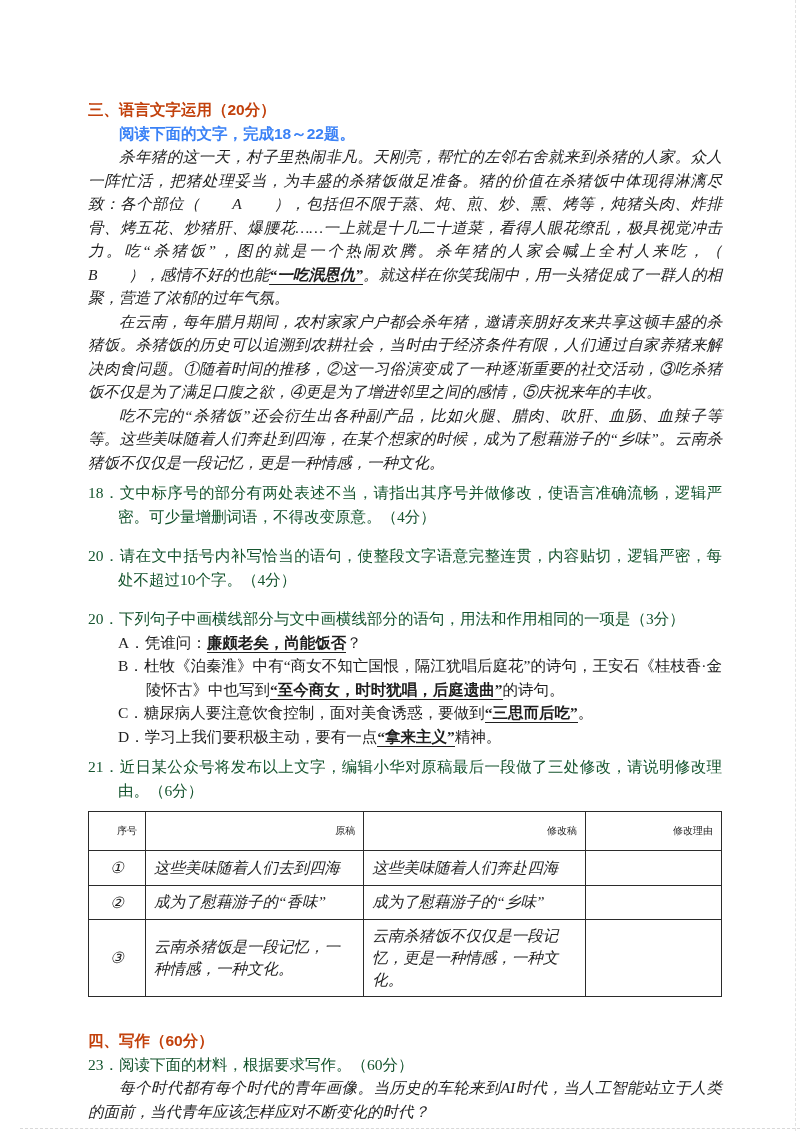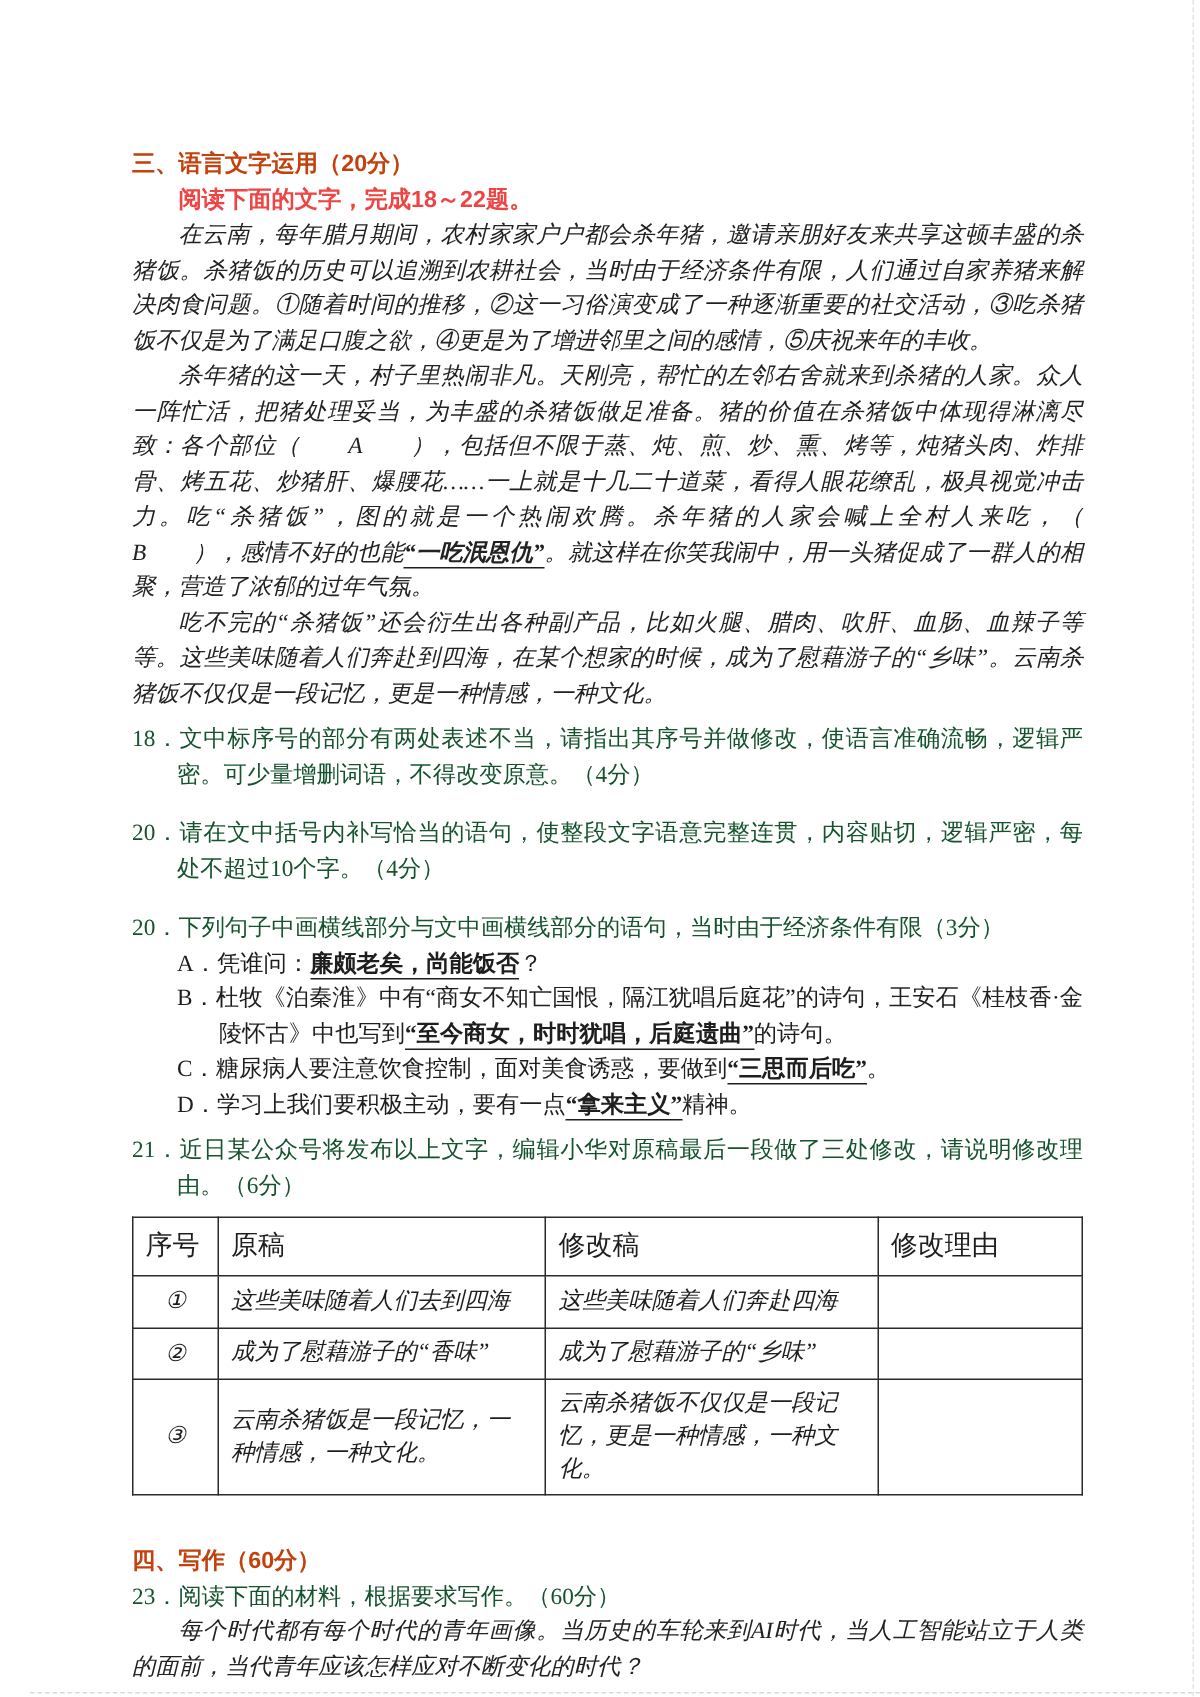--- a/index.html
+++ b/index.html
@@ -36,21 +36,21 @@
     border-left: 1px dashed #e3e3e3;
     width: 0;
   }
   .sec-heading {
     font-weight: bold;
     color: #c2410c;
     font-family: "Liberation Sans", "DejaVu Sans", sans-serif;
   }
   .sub-heading {
     font-weight: bold;
-    color: #ef4444;
+    color: #3b82f6;
     text-indent: 2em;
     font-family: "Liberation Sans", "DejaVu Sans", sans-serif;
   }
   p { margin: 0; }
   .passage {
     text-align: justify;
     text-indent: 2em;
     font-style: italic;      
     color: #222;
   }
@@ -79,23 +79,23 @@
     margin: 9px 0 13px 0;
     table-layout: fixed;
   }
   table.revision th, table.revision td {
     border: 1.4px solid #2b2b2b;
     padding: 5px 8px;
     vertical-align: middle;
   }
   table.revision th {
     font-weight: normal;
-    text-align: left;
+    text-align: right;
     height: 28px;
-    font-size: 18px;
+    font-size: 10px;
   }
   table.revision td.no-cell { text-align: center; font-style: italic; }
   table.revision td.text-cell {
     text-align: left;
     font-style: italic;
     line-height: 22px;
   }
   .col-no { width: 9%; }
   .col-orig { width: 34.5%; }
   .col-rev { width: 35%; }
@@ -109,31 +109,31 @@
   }
 </style>
 </head>
 <body>
 
 <div class="page">
 
   <div class="sec-heading">三、语言文字运用（20分）</div>
   <div class="sub-heading">阅读下面的文字，完成18～22题。</div>
 
+  <p class="passage"><span>杀年猪的这一天，村子里热闹非凡。天刚亮，帮忙的左邻右舍就来到杀猪的人家。众人一阵忙活，把猪处理妥当，为丰盛的杀猪饭做足准备。猪的价值在杀猪饭中体现得淋漓尽致：各个部位（　　A　　），包括但不限于蒸、炖、煎、炒、熏、烤等，炖猪头肉、炸排骨、烤五花、炒猪肝、爆腰花……一上就是十几二十道菜，看得人眼花缭乱，极具视觉冲击力。吃“杀猪饭”，图的就是一个热闹欢腾。杀年猪的人家会喊上全村人来吃，（　　B　　），感情不好的也能</span><span class="ul-seg">“一吃泯恩仇”</span><span>。就这样在你笑我闹中，用一头猪促成了一群人的相聚，营造了浓郁的过年气氛。</span></p>
+
   <p class="passage">在云南，每年腊月期间，农村家家户户都会杀年猪，邀请亲朋好友来共享这顿丰盛的杀猪饭。杀猪饭的历史可以追溯到农耕社会，当时由于经济条件有限，人们通过自家养猪来解决肉食问题。①随着时间的推移，②这一习俗演变成了一种逐渐重要的社交活动，③吃杀猪饭不仅是为了满足口腹之欲，④更是为了增进邻里之间的感情，⑤庆祝来年的丰收。</p>
-
-  <p class="passage"><span>杀年猪的这一天，村子里热闹非凡。天刚亮，帮忙的左邻右舍就来到杀猪的人家。众人一阵忙活，把猪处理妥当，为丰盛的杀猪饭做足准备。猪的价值在杀猪饭中体现得淋漓尽致：各个部位（　　A　　），包括但不限于蒸、炖、煎、炒、熏、烤等，炖猪头肉、炸排骨、烤五花、炒猪肝、爆腰花……一上就是十几二十道菜，看得人眼花缭乱，极具视觉冲击力。吃“杀猪饭”，图的就是一个热闹欢腾。杀年猪的人家会喊上全村人来吃，（　　B　　），感情不好的也能</span><span class="ul-seg">“一吃泯恩仇”</span><span>。就这样在你笑我闹中，用一头猪促成了一群人的相聚，营造了浓郁的过年气氛。</span></p>
 
   <p class="passage">吃不完的“杀猪饭”还会衍生出各种副产品，比如火腿、腊肉、吹肝、血肠、血辣子等等。这些美味随着人们奔赴到四海，在某个想家的时候，成为了慰藉游子的“乡味”。云南杀猪饭不仅仅是一段记忆，更是一种情感，一种文化。</p>
 
   <div class="question q-gap-sm"><span class="qnum">18．</span><span>文中标序号的部分有两处表述不当，请指出其序号并做修改，使语言准确流畅，逻辑严密。可少量增删词语，不得改变原意。（4分）</span></div>
 
   <div class="question q-gap-md"><span class="qnum">20．</span><span>请在文中括号内补写恰当的语句，使整段文字语意完整连贯，内容贴切，逻辑严密，每处不超过10个字。（4分）</span></div>
 
-  <div class="question q-gap-md"><span class="qnum">20．</span><span>下列句子中画横线部分与文中画横线部分的语句，当时由于经济条件有限（3分）</span></div>
+  <div class="question q-gap-md"><span class="qnum">20．</span><span>下列句子中画横线部分与文中画横线部分的语句，用法和作用相同的一项是（3分）</span></div>
 
   <div class="option"><span>A．</span><span>凭谁问：</span><span class="ul-seg">廉颇老矣，尚能饭否</span><span>？</span></div>
 
   <div class="option"><span>B．</span><span>杜牧《泊秦淮》中有“商女不知亡国恨，隔江犹唱后庭花”的诗句，王安石《桂枝香·金陵怀古》中也写到</span><span class="ul-seg">“至今商女，时时犹唱，后庭遗曲”</span><span>的诗句。</span></div>
 
   <div class="option"><span>C．</span><span>糖尿病人要注意饮食控制，面对美食诱惑，要做到</span><span class="ul-seg">“三思而后吃”</span><span>。</span></div>
 
   <div class="option"><span>D．</span><span>学习上我们要积极主动，要有一点</span><span class="ul-seg">“拿来主义”</span><span>精神。</span></div>
 
   <div class="question q-gap-sm"><span class="qnum">21．</span><span>近日某公众号将发布以上文字，编辑小华对原稿最后一段做了三处修改，请说明修改理由。（6分）</span></div>

